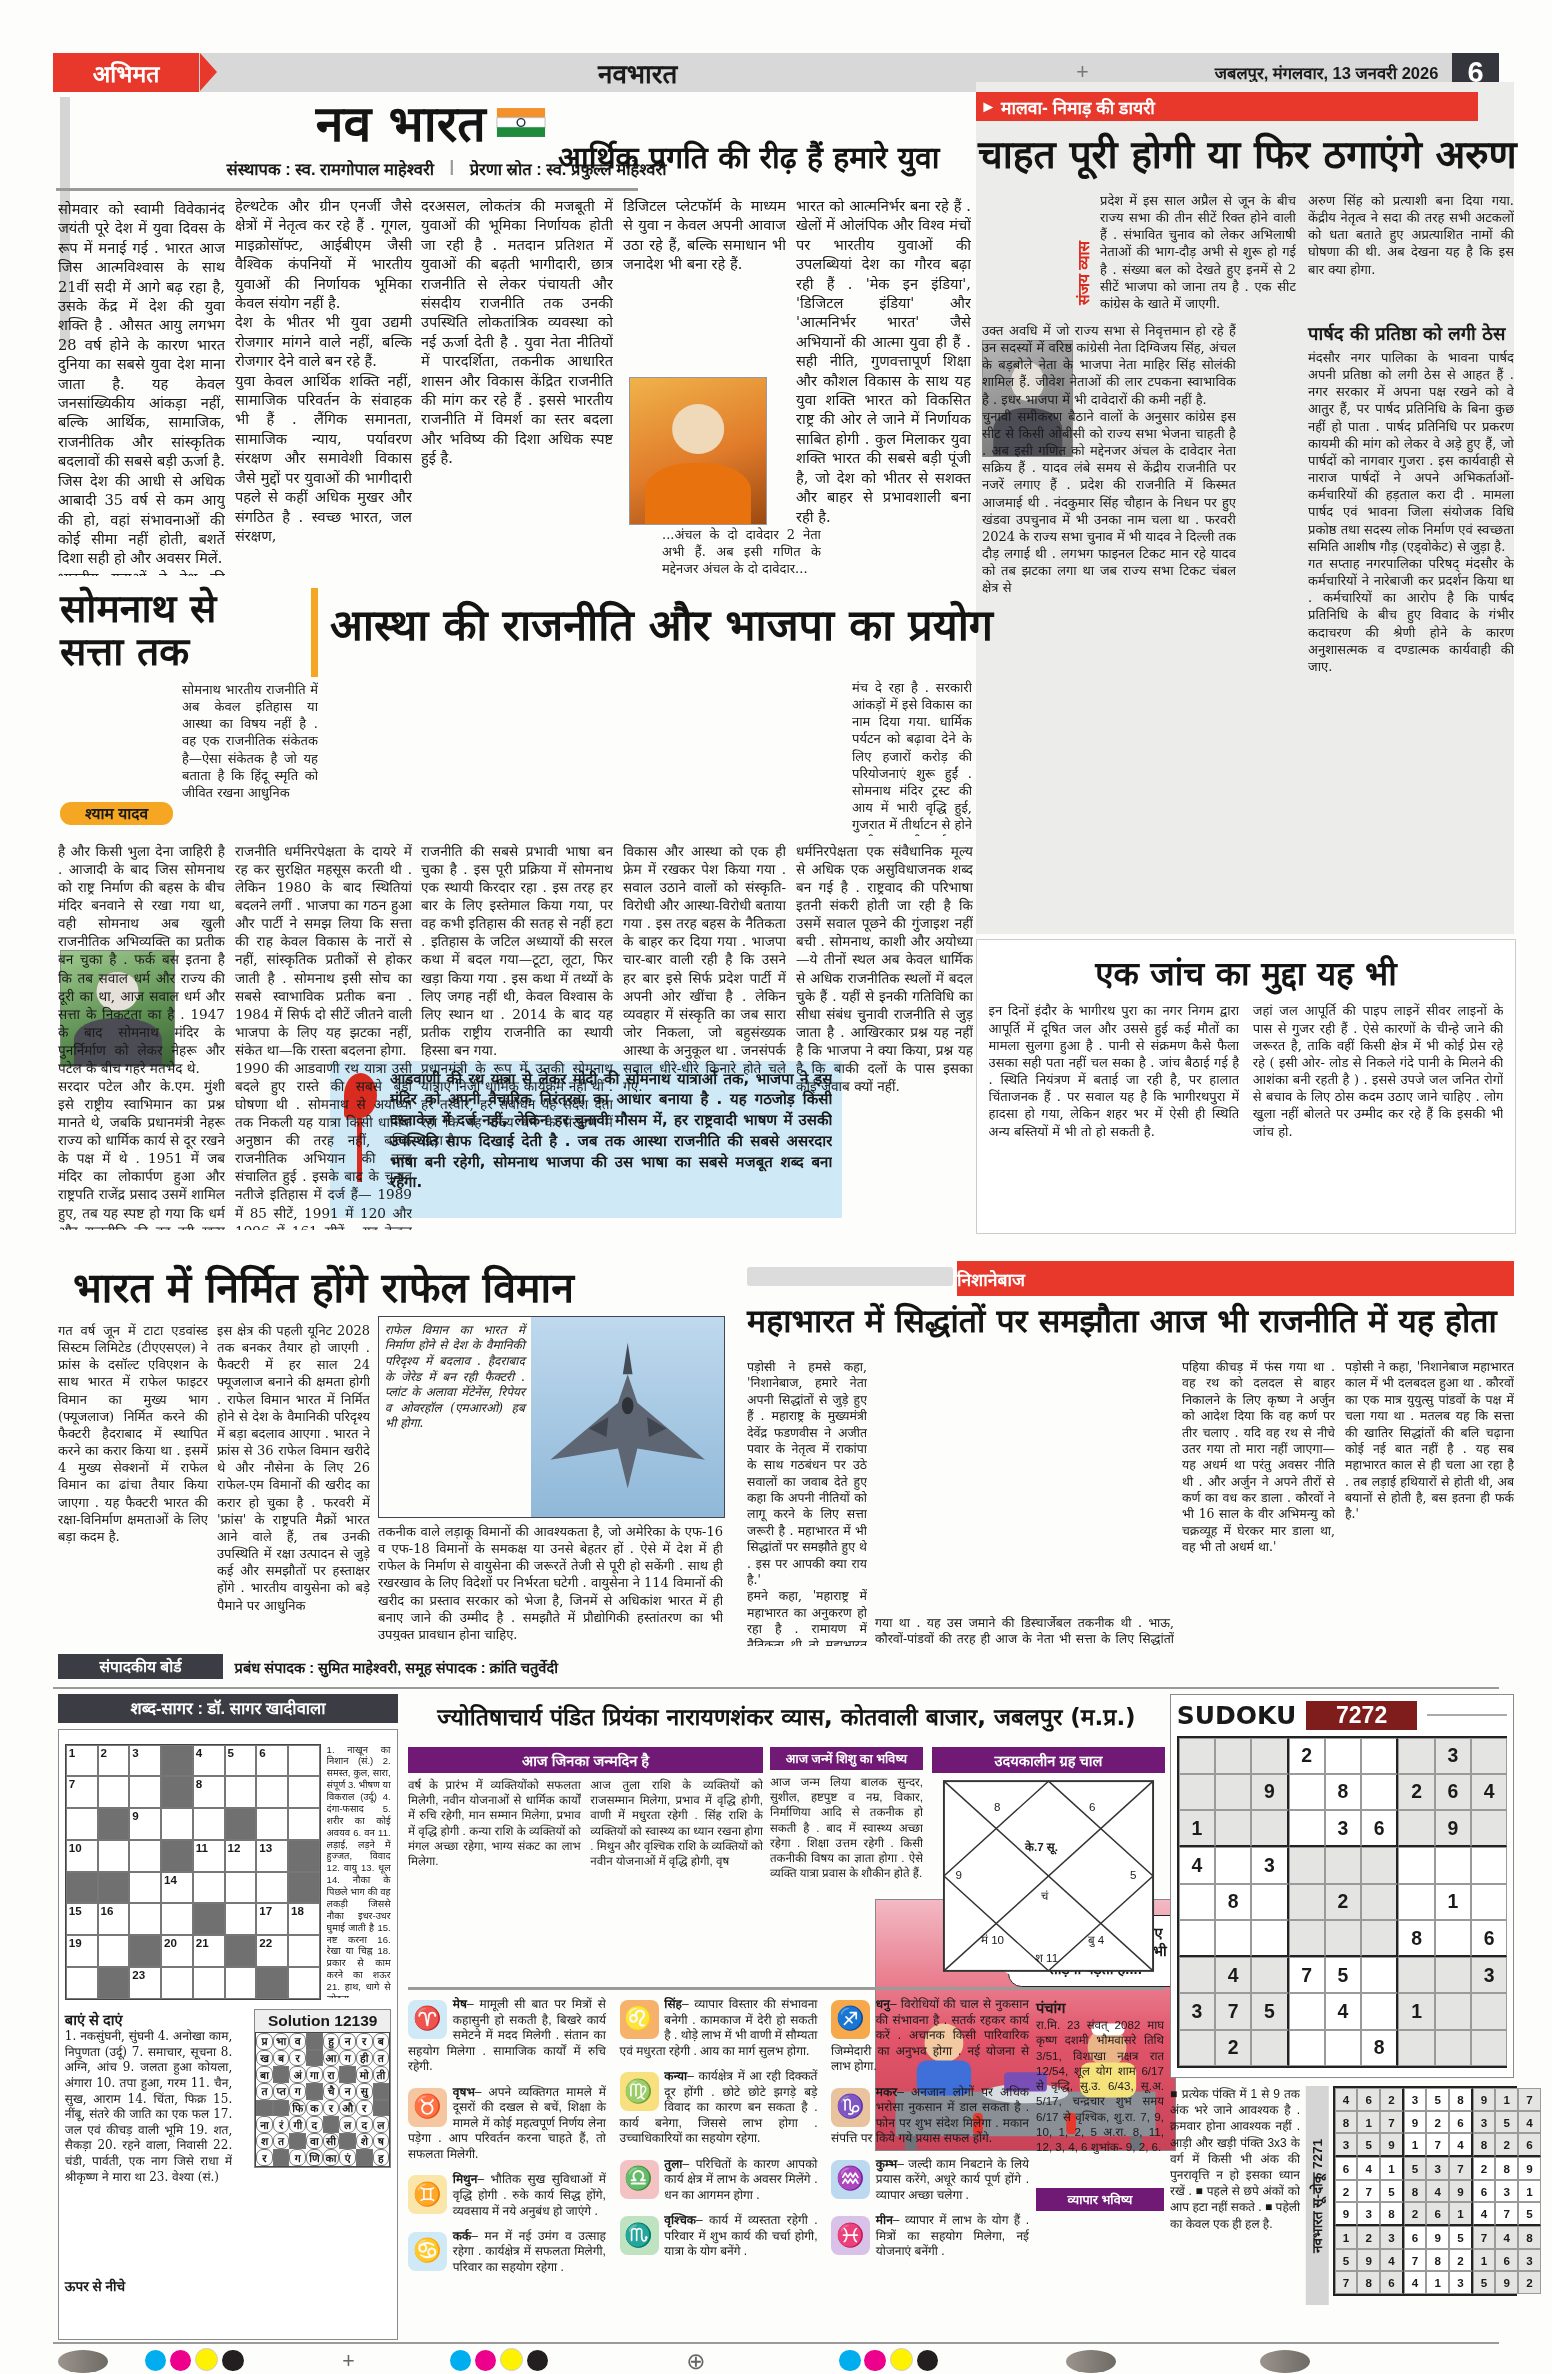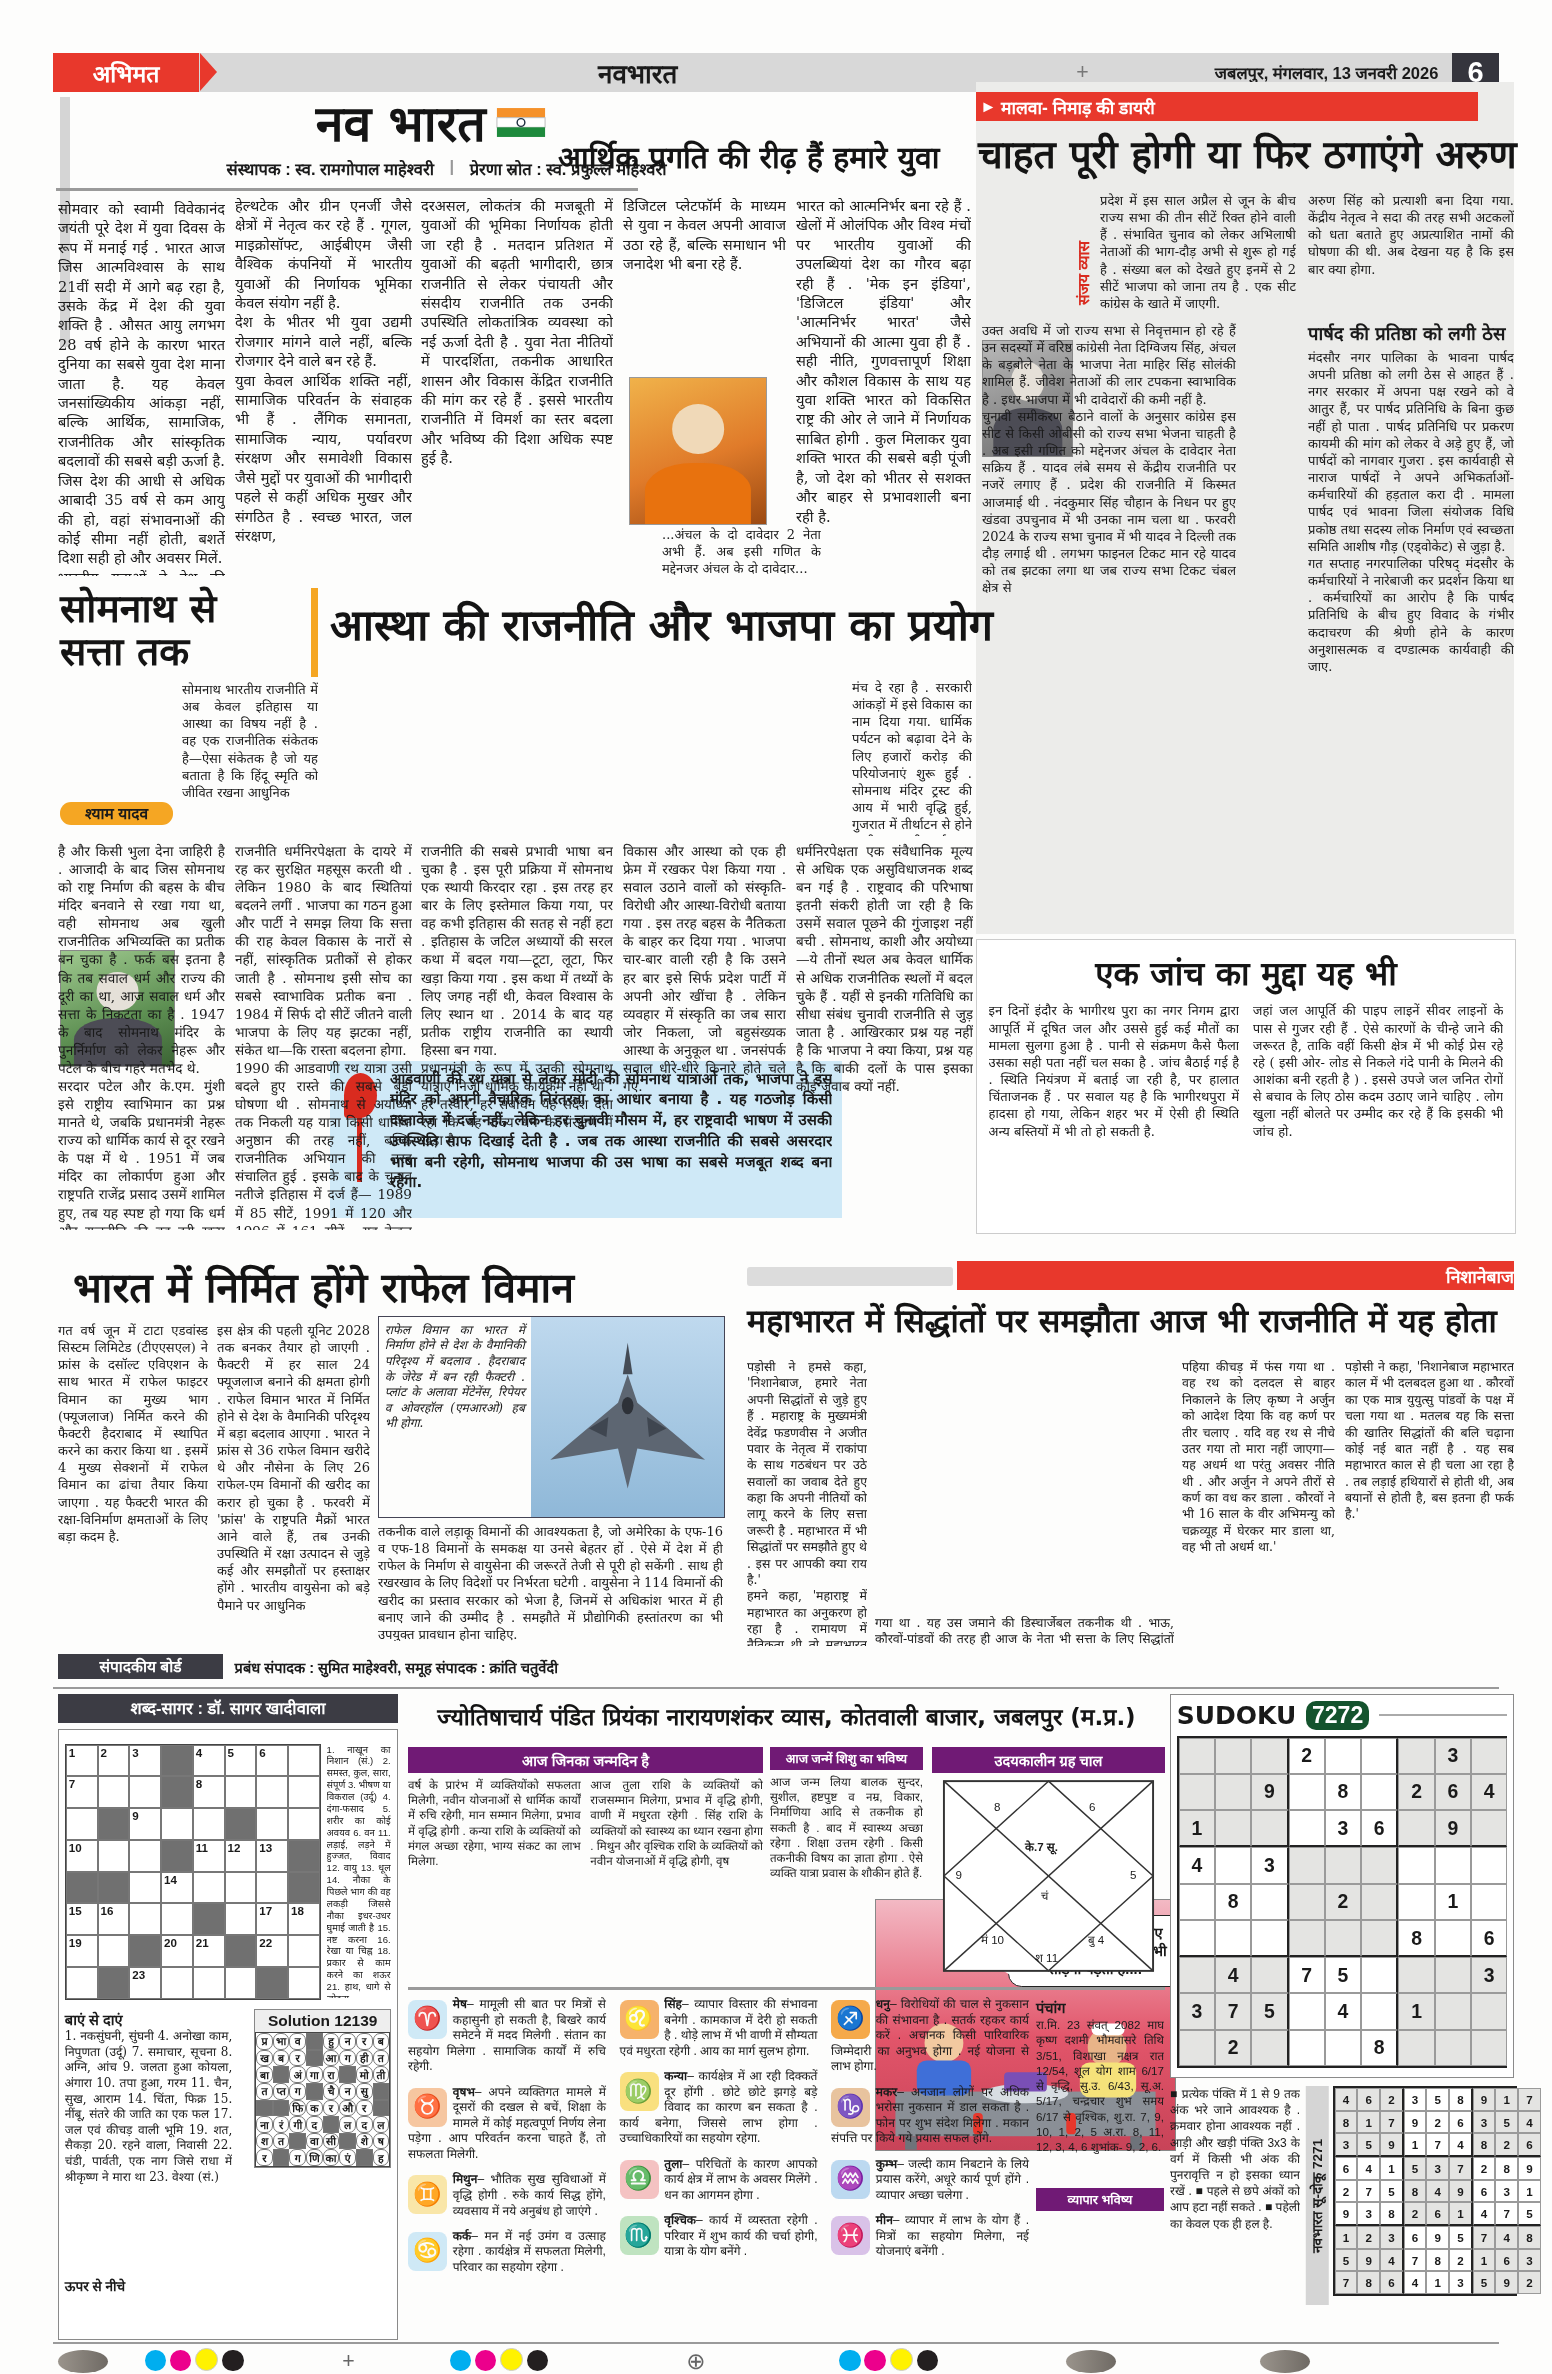--- a/index.html
+++ b/index.html
@@ -169,21 +169,21 @@
       <polygon points="95,40 100,18 105,40" fill="#444b55"></polygon>
       <circle cx="100" cy="62" r="6" fill="#2d3138"></circle>
       <polygon points="60,78 80,70 78,84" fill="#3f4650"></polygon>
       <polygon points="140,78 120,70 122,84" fill="#3f4650"></polygon>
     </svg>
   </div>
 </div>
 <div class="abs cut body-sm just" style="left:378px;top:1523px;width:345px;height:118px;">तकनीक वाले लड़ाकू विमानों की आवश्यकता है, जो अमेरिका के एफ-16 व एफ-18 विमानों के समकक्ष या उनसे बेहतर हों . ऐसे में देश में ही राफेल के निर्माण से वायुसेना की जरूरतें तेजी से पूरी हो सकेंगी . साथ ही रखरखाव के लिए विदेशों पर निर्भरता घटेगी . वायुसेना ने 114 विमानों की खरीद का प्रस्ताव सरकार को भेजा है, जिनमें से अधिकांश भारत में ही बनाए जाने की उम्मीद है . समझौते में प्रौद्योगिकी हस्तांतरण का भी उपयुक्त प्रावधान होना चाहिए.</div>
 
 <div class="abs" style="left:747px;top:1267px;width:206px;height:19.4px;background:#dcdcdc;border-radius:2.9px;"></div>
-<div class="abs kickbar" style="left:957px;top:1261px;width:557px;height:29px;font-size:17.5px;justify-content:flex-end;">
+<div class="abs kickbar" style="left:957px;top:1261px;width:557px;height:35px;font-size:17.5px;justify-content:flex-start;">
   <span>निशानेबाज</span>
 </div>
 <h2 class="abs hl nowrap" style="left:747px;top:1298px;width:767px;font-size:32px;margin:0;">महाभारत में सिद्धांतों पर समझौता आज भी राजनीति में यह होता</h2>
 
 <div class="abs cut body-sm just" style="left:747px;top:1359px;width:120px;height:287px;font-size:12.4px;">पड़ोसी ने हमसे कहा, 'निशानेबाज, हमारे नेता अपनी सिद्धांतों से जुड़े हुए हैं . महाराष्ट्र के मुख्यमंत्री देवेंद्र फडणवीस ने अजीत पवार के नेतृत्व में राकांपा के साथ गठबंधन पर उठे सवालों का जवाब देते हुए कहा कि अपनी नीतियों को लागू करने के लिए सत्ता जरूरी है . महाभारत में भी सिद्धांतों पर समझौते हुए थे . इस पर आपकी क्या राय है.'
 हमने कहा, 'महाराष्ट्र में महाभारत का अनुकरण हो रहा है . रामायण में नैतिकता थी तो महाभारत में छल-कपट, क्रूरता और कुटिलता . आप चाहें तो महाभारत में कौरव-पांडव, शकुनि मामा व धृतराष्ट्र को खोज लीजिए . भगवान कृष्ण ने 10 शक्तिशाली कौरवों और उनकी बहुत बड़ी सेना के सामने पांडवों को जिताया था . द्रोणाचार्य को गुरु अश्वत्थामा के मृत्यु का झूठा समाचार देकर युद्ध का मैदान छोड़ने के लिए बाध्य किया</div>
 <div class="abs cartoon" style="left:875px;top:1360px;width:299px;height:250px;">
   <div class="bubble">सत्ता हासिल करने के लिए कभी- कभी सिद्धांतों को भी तोड़ना पड़ता है...!</div>
   <svg style="position:absolute;left:0;bottom:0;" width="299" height="146" viewBox="0 0 308 150">
     <rect x="20" y="90" width="268" height="46" fill="#8a8f96"></rect>
@@ -529,21 +529,21 @@
   </div>
 <div class="abs" style="left:1036px;top:1997px;width:128px;height:342px;">
   <div style="font-weight:bold;font-size:14.6px;">पंचांग</div>
   <div class="cut panel-txt" style="height:165px;">रा.मि. 23 संवत् 2082 माघ कृष्ण दशमी भौमवासरे तिथि 3/51, विशाखा नक्षत्र रात 12/54, शूल योग शाम 6/17 से वृद्धि, सु.उ. 6/43, सू.अ. 5/17, चन्द्रचार शुभ समय 6/17 से वृश्चिक, शु.रा. 7, 9, 10, 1, 2, 5 अ.रा. 8, 11, 12, 3, 4, 6 शुभांक- 9, 2, 6.</div>
   <div class="grayhead" style="margin-top:5.8px;font-size:12.6px;">व्यापार भविष्य</div>
 </div>
 
 <div class="abs card" style="left:1170px;top:1694px;width:344px;height:384px;padding:5.8px;box-sizing:border-box;">
   <div style="display:flex;align-items:center;gap:9.7px;">
     <span style="font-weight:bold;font-size:25px;font-family:'DejaVu Sans',sans-serif;">SUDOKU</span>
-    <span style="background:#14532d;color:#fff;font-weight:bold;font-size:23px;padding:1px 6px;border-radius:10px;">7272</span>
+    <span style="background:#7f1d1d;color:#fff;font-weight:bold;font-size:23px;padding:1px 30px;">7272</span>
     <span style="flex:1;border-top:2.9px double #aaa;"></span>
   </div>
   <div class="sd-grid" style="margin-top:5.8px;font-size:19.4px;">
       <div class="sd-cell sd-shade"></div>
       <div class="sd-cell sd-shade"></div>
       <div class="sd-cell sd-shade sd-br"></div>
       <div class="sd-cell">2</div>
       <div class="sd-cell"></div>
       <div class="sd-cell sd-br"></div>
       <div class="sd-cell sd-shade"></div>

